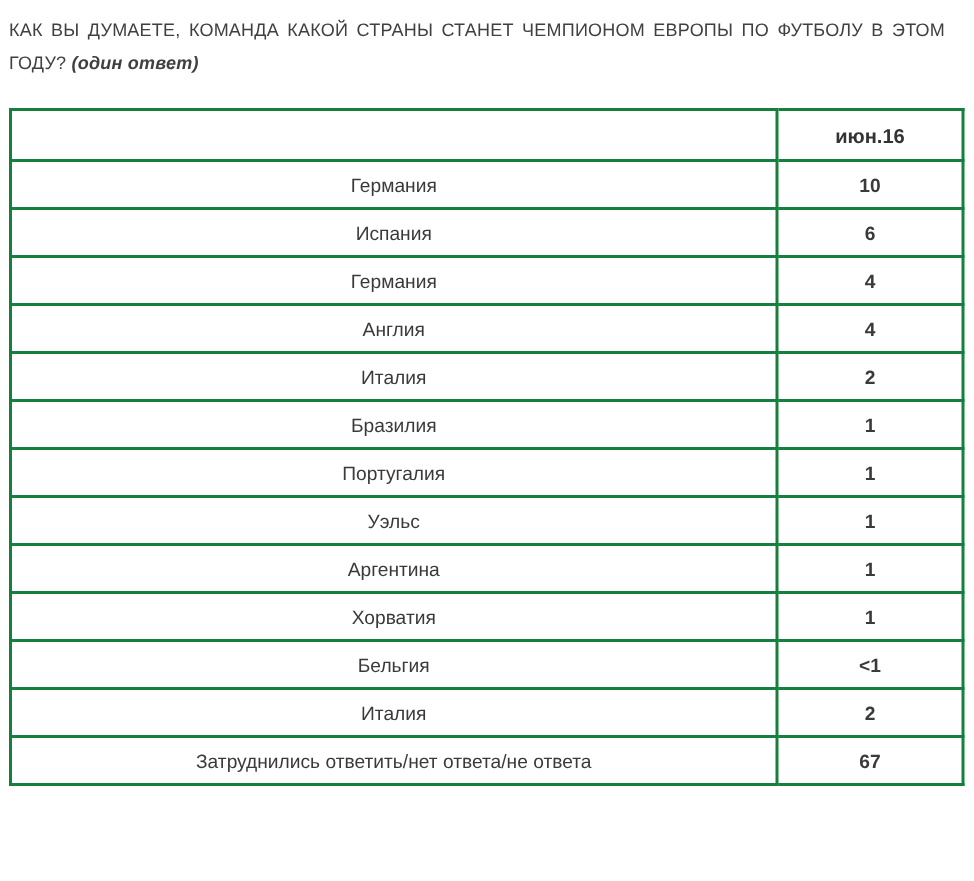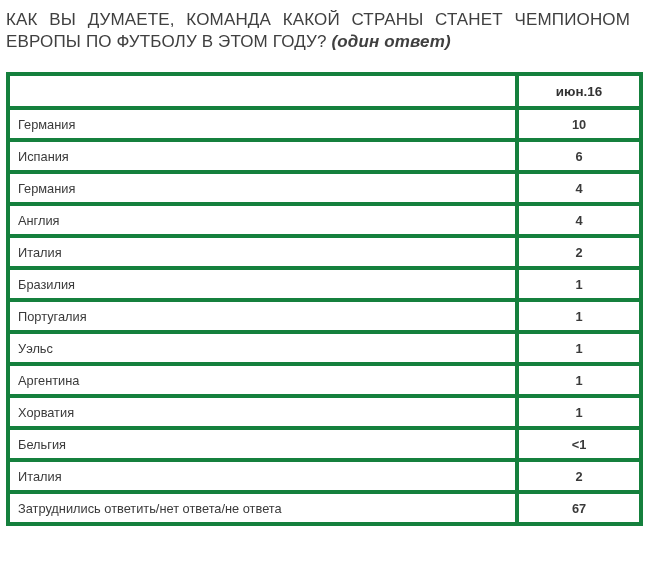--- a/index.html
+++ b/index.html
@@ -14,48 +14,48 @@
     color: #333333;
     overflow: hidden;
   }
   .page {
     width: 649px;
     padding: 0;
     box-sizing: border-box;
   }
   .question {
     margin: 9px 19px 0 6px;
-    font-size: 17px;
+    font-size: 12px;
     line-height: 22px;
     color: #404040;
     text-align: justify;
     text-align-last: left;
     letter-spacing: 0.15px;
   }
   .question .emph {
     font-style: italic;
     font-weight: bold;
   }
   table.data {
     margin: 19px 6px 0 6px;
     width: 637px;
     border-collapse: collapse;
     table-layout: fixed;
   }
   table.data td {
-    border: 4px solid #15803d;
+    border: 2px solid #15803d;
     height: 32px;
     padding: 0 8px;
     font-size: 12.8px;
     color: #3a3a3a;
     vertical-align: middle;
     box-sizing: border-box;
   }
   table.data td.label {
-    text-align: left;
+    text-align: center;
   }
   table.data td.value {
     text-align: center;
     font-weight: bold;
     width: 124px;
   }
   table.data tr.header td {
     height: 34px;
   }
   table.data tr.header td.value {

